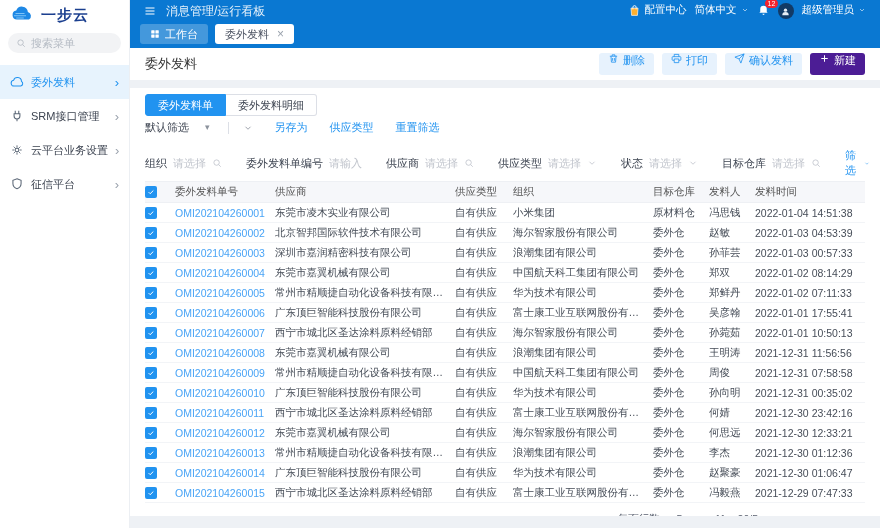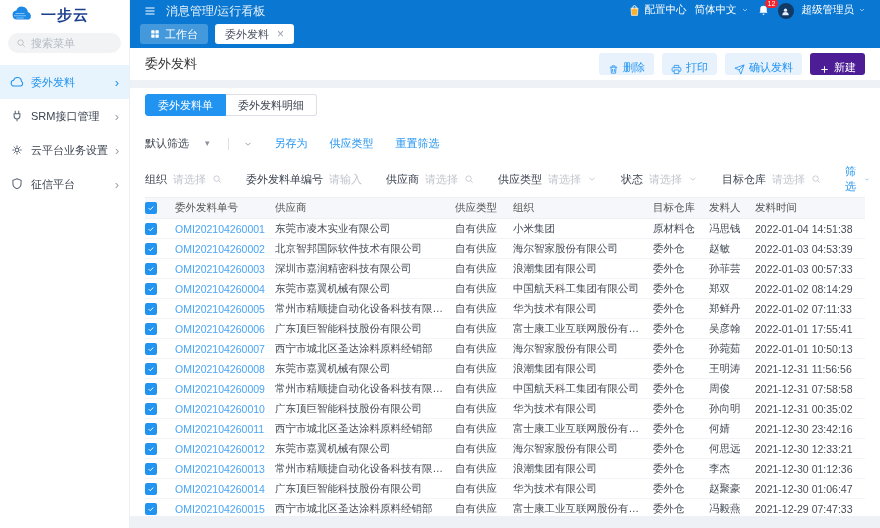--- a/index.html
+++ b/index.html
@@ -42,29 +42,29 @@
   .tabbar{height:26px;background:#0a78d2;display:flex;align-items:center;padding:2px 10px 4px;gap:7px;flex-shrink:0}
   .tab{height:20px;display:flex;align-items:center;gap:5px;padding:4px 10px;border-radius:3px;cursor:pointer}
   .tab-workbench{background:rgba(255,255,255,.24);color:#fff}
   .tab-workbench svg{width:10px;height:10px}
   .tab-current{background:#fff;color:#4a5160}
   .tab-close{color:#9aa2ad;font-size:12px;margin-left:3px;line-height:1}
 
   .titlebar{height:32px;background:#fff;display:flex;align-items:center;padding:0 15px;flex-shrink:0}
   .page-title{font-size:13px;color:#333}
   .title-actions{margin-left:auto;display:flex;gap:8px}
-  .btn{height:22px;display:flex;align-items:flex-end;gap:4px;padding:0 9px;border-radius:3px;font-size:11px;border:none;cursor:pointer}
+  .btn{height:22px;display:flex;align-items:flex-start;gap:4px;padding:0 9px;border-radius:3px;font-size:11px;border:none;cursor:pointer}
   .btn svg{width:11px;height:11px}
   .btn-light{background:#e7f2fd;color:#2193f0}
   .btn-primary{background:#4c1d95;color:#fff}
 
   .gray-gap{height:8px;background:#eef1f5;flex-shrink:0}
 
   .card{flex:1;background:#fff;padding:6px 15px 0;display:flex;flex-direction:column;min-height:0}
-  .subtabs{display:flex;margin-bottom:20px}
+  .subtabs{display:flex;margin-bottom:4px}
   .subtab{height:22px;padding:0 12px;display:flex;align-items:center;border:1px solid #dcdfe6;background:#fff;color:#3c4350;cursor:pointer;white-space:nowrap}
   .subtab.active{background:#2193f0;border-color:#2193f0;color:#fff}
   .subtab:first-child{border-radius:3px 0 0 3px}
   .subtab:last-child{border-radius:0 3px 3px 0;border-left:none}
 
   .filter-bar{display:flex;align-items:center;height:20px;margin-bottom:18px}
   .preset-select{display:flex;align-items:center;gap:16px;cursor:pointer;color:#3c4350}
   .caret{color:#8b929c;font-size:9px;line-height:1}
   .vdiv{width:1px;height:12px;background:#dcdfe6;margin:0 14px 0 18px}
   .collapse-chev{color:#8b929c;cursor:pointer;margin-right:22px}

